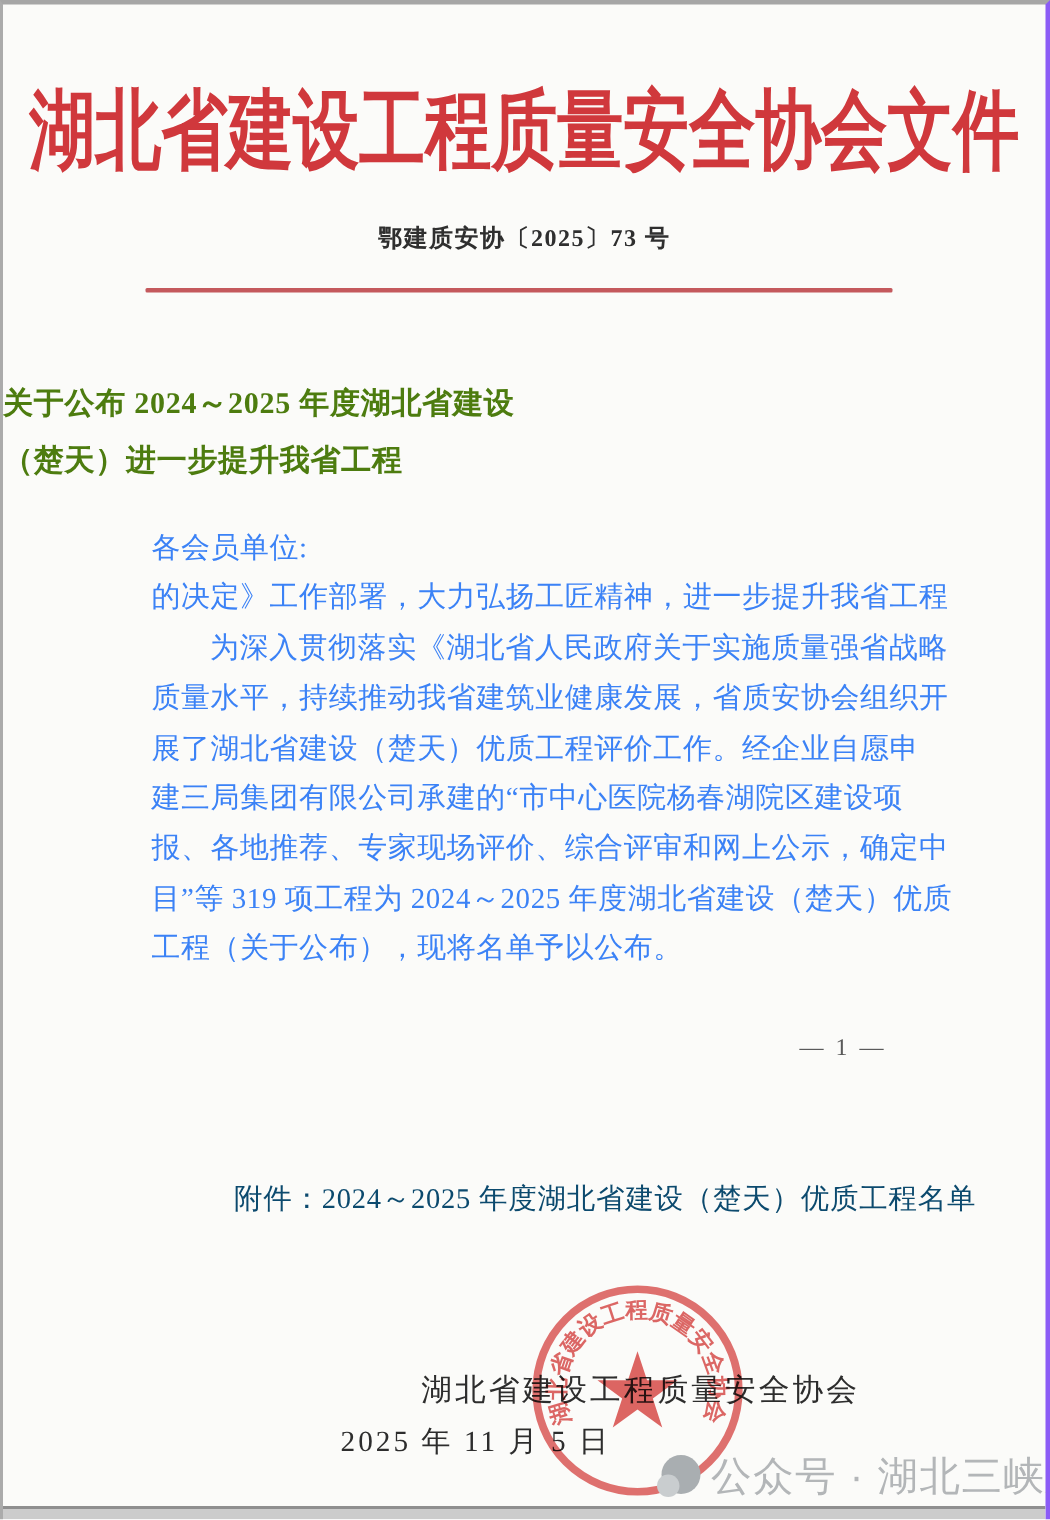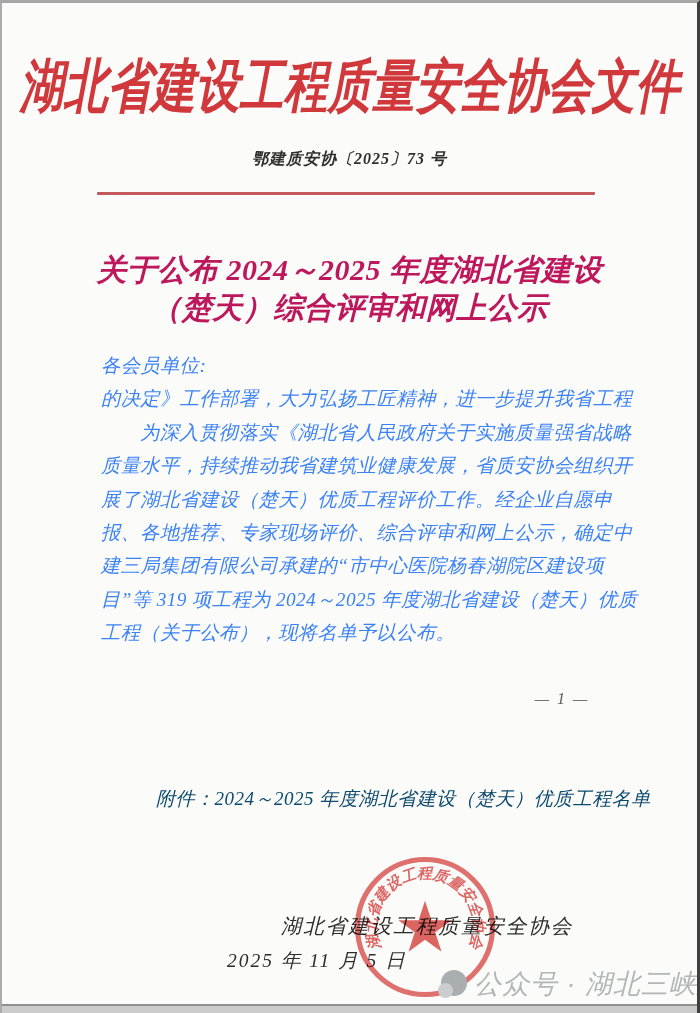--- a/index.html
+++ b/index.html
@@ -3,24 +3,23 @@
 <meta charset="utf-8">
 <style>
   html,body{margin:0;padding:0;background:#ffffff;}
   .page{
     position:relative;
     width:700px;height:1013px;
     box-sizing:border-box;
     background:#fbfbf9;
     border-top:3px solid #a6a6a6;
     border-left:2px solid #ababab;
-    border-right:3px solid #404040;
+    border-right:3px solid #8b5cf6;
     overflow:hidden;
     font-family:"Liberation Serif","DejaVu Serif",serif;
-    font-style:italic;
   }
   .bottom-band{
     position:absolute;left:0;right:0;bottom:0;height:9px;
     background:linear-gradient(#8f8f8f 0 2px,#cccccc 2px 100%);
   }
   .header-title{
     position:absolute;top:44px;left:0;width:100%;
     text-align:center;line-height:82px;height:82px;
     font-size:44px;font-weight:700;color:#d0383c;
     white-space:nowrap;
@@ -30,22 +29,22 @@
     position:absolute;top:146px;left:0;width:100%;
     text-align:center;font-size:16px;font-weight:600;color:#2f2f2f;
     letter-spacing:1px;
   }
   .red-line{
     position:absolute;top:189px;left:95px;width:498px;height:3px;
     background:#c4595d;border-radius:1px;
   }
   .notice-title{
     position:absolute;top:248px;left:0;width:100%;
-    text-align:center;font-size:30px;line-height:37.5px;
-    font-weight:700;color:#be185d;letter-spacing:0.5px;
+    text-align:left;font-size:20px;line-height:37.5px;
+    font-weight:700;color:#4d7c0f;letter-spacing:0.5px;
   }
   .body-block{
     position:absolute;top:346px;left:99px;width:506px;
     font-size:19.3px;line-height:33.4px;color:#3b82f6;
     letter-spacing:0.4px;
   }
   .body-line{white-space:nowrap;}
   .body-line.indent{text-indent:39px;}
   .page-number{
     position:absolute;top:687px;left:515px;width:90px;
@@ -87,31 +86,31 @@
   <div class="header-title">
     <span>湖北省建设工程质量安全协会文件</span>
   </div>
 
   <div class="doc-number">鄂建质安协〔2025〕73 号</div>
 
   <div class="red-line"></div>
 
   <div class="notice-title">
     <div>关于公布 2024～2025 年度湖北省建设</div>
-    <div>（楚天）综合评审和网上公示</div>
+    <div>（楚天）进一步提升我省工程</div>
   </div>
 
   <div class="body-block">
     <div class="body-line">各会员单位:</div>
     <div class="body-line">的决定》工作部署，大力弘扬工匠精神，进一步提升我省工程</div>
     <div class="body-line indent">为深入贯彻落实《湖北省人民政府关于实施质量强省战略</div>
     <div class="body-line">质量水平，持续推动我省建筑业健康发展，省质安协会组织开</div>
     <div class="body-line">展了湖北省建设（楚天）优质工程评价工作。经企业自愿申</div>
+    <div class="body-line">建三局集团有限公司承建的“市中心医院杨春湖院区建设项</div>
     <div class="body-line">报、各地推荐、专家现场评价、综合评审和网上公示，确定中</div>
-    <div class="body-line">建三局集团有限公司承建的“市中心医院杨春湖院区建设项</div>
     <div class="body-line">目”等 319 项工程为 2024～2025 年度湖北省建设（楚天）优质</div>
     <div class="body-line">工程（关于公布），现将名单予以公布。</div>
   </div>
 
   <div class="page-number">— 1 —</div>
 
   <div class="attachment-line">附件：2024～2025 年度湖北省建设（楚天）优质工程名单</div>
 
   <div class="signature">湖北省建设工程质量安全协会</div>
   <div class="sign-date">2025 年 11 月 5 日</div>

